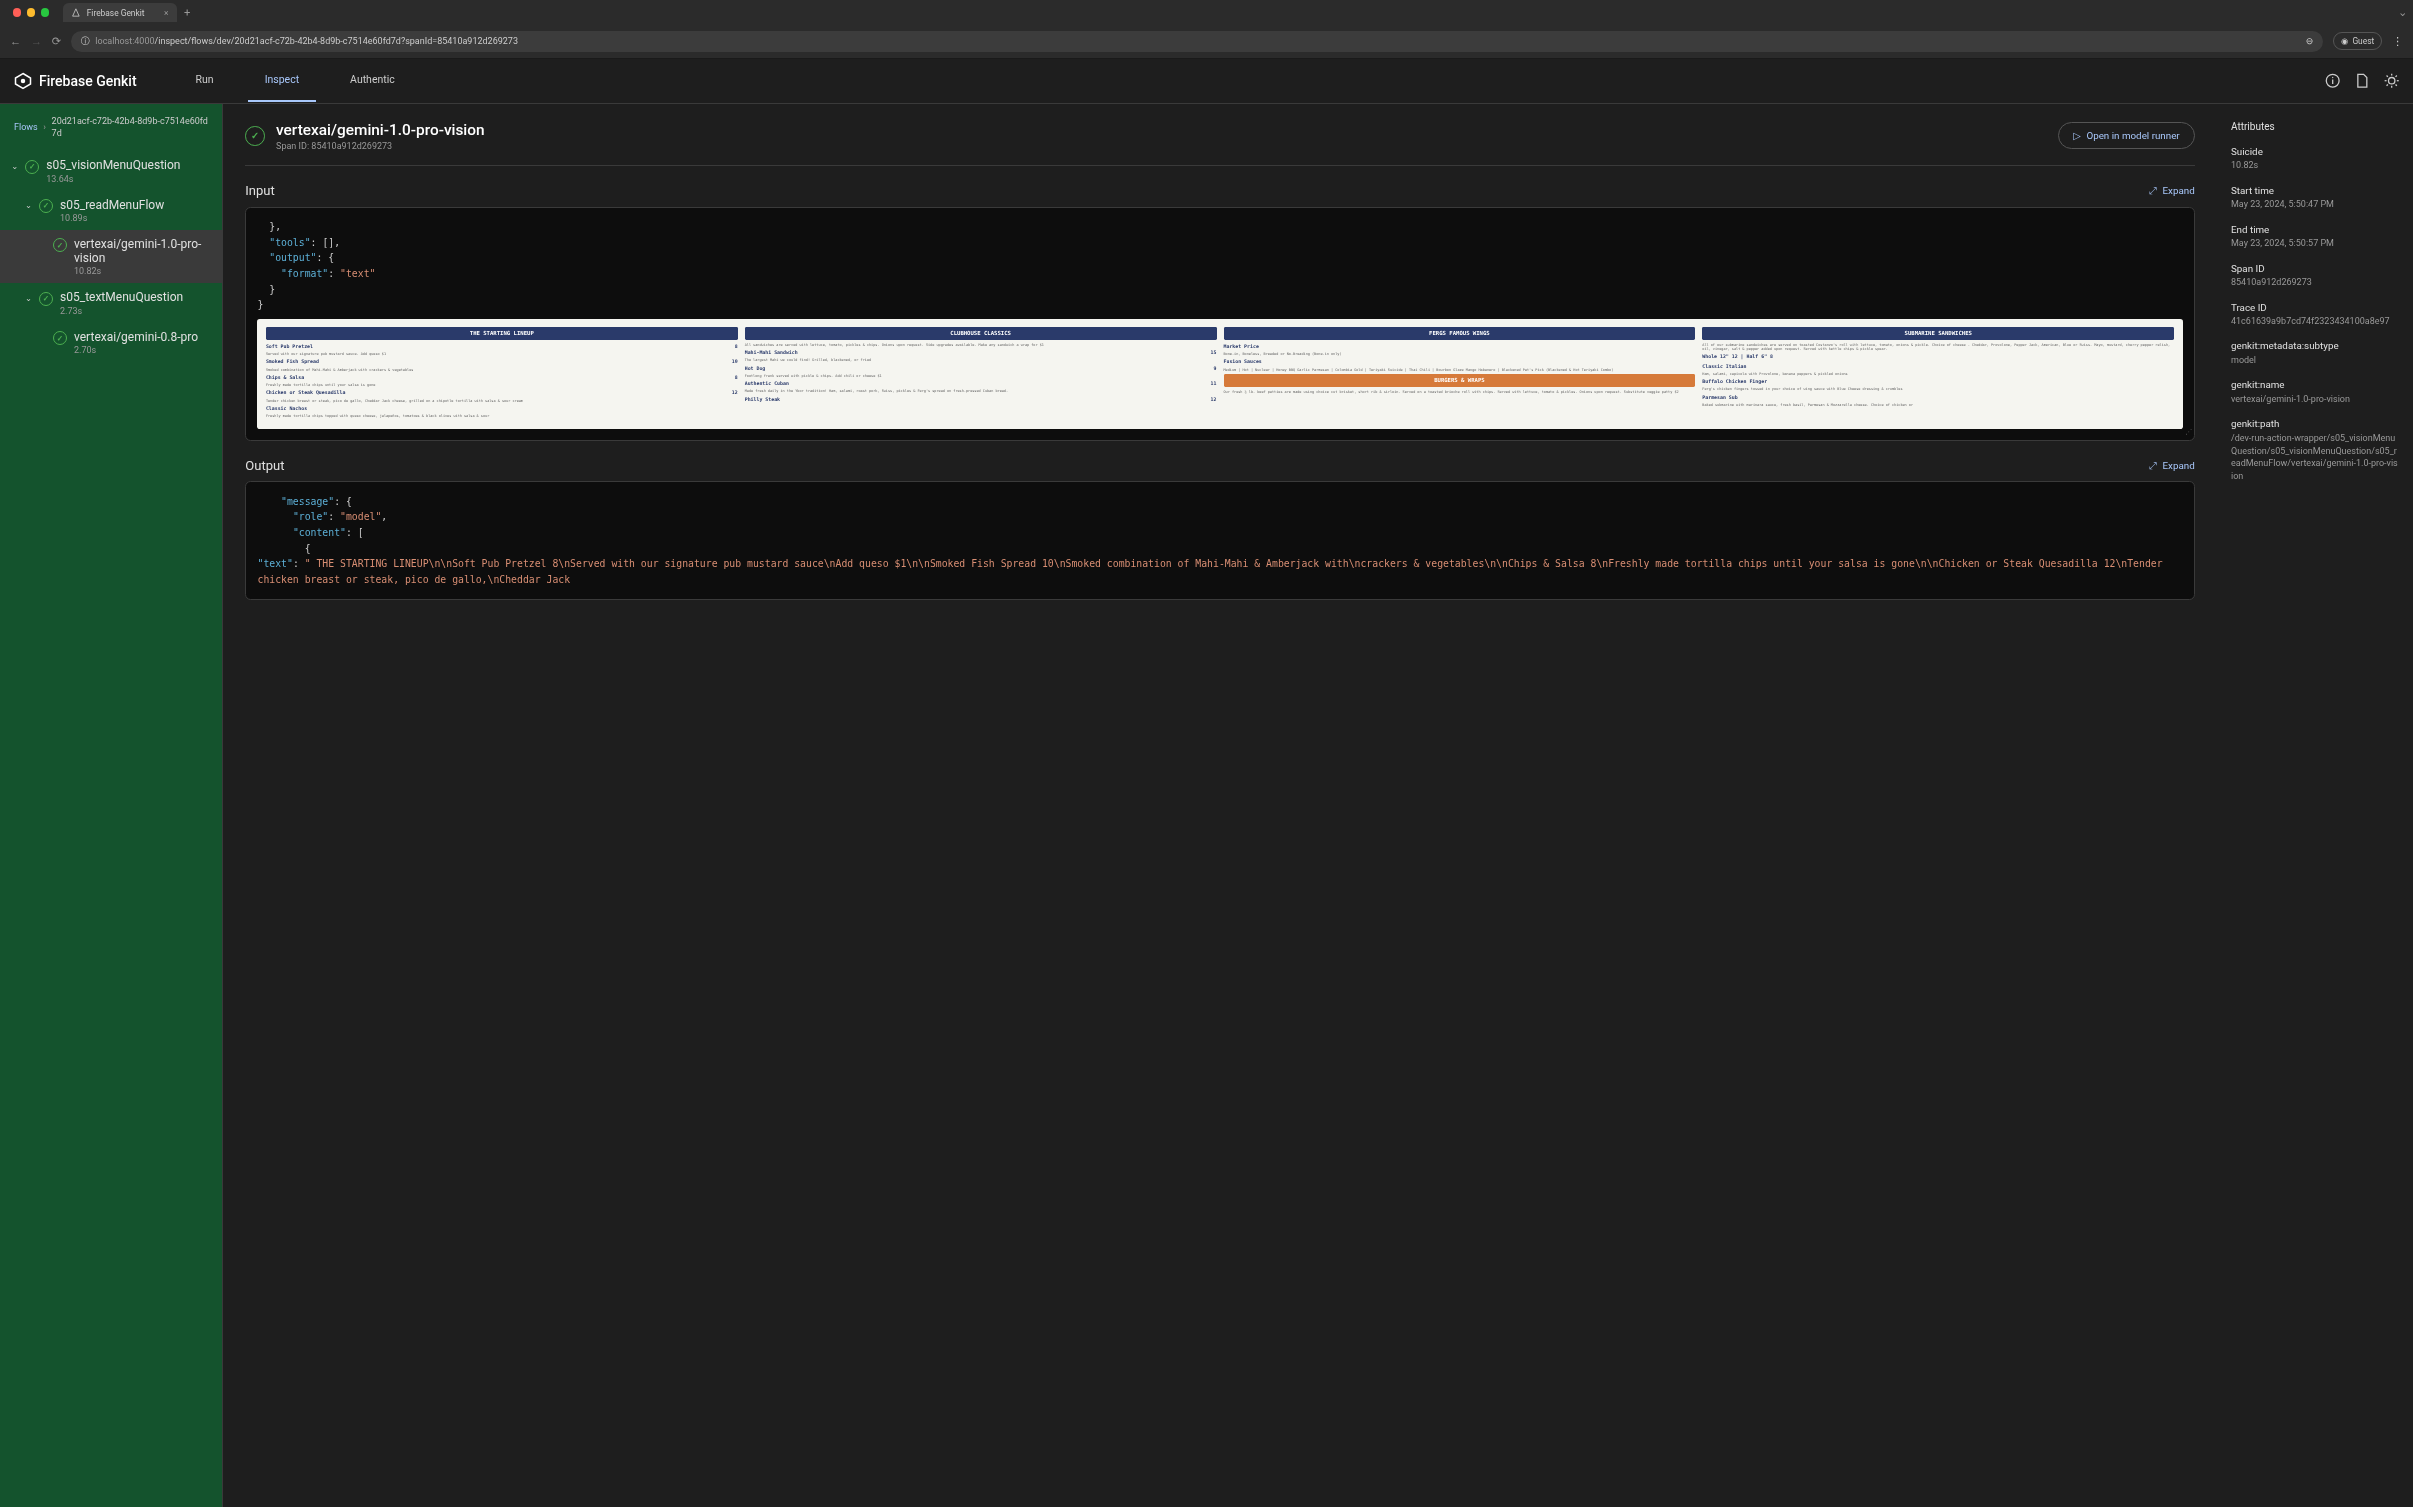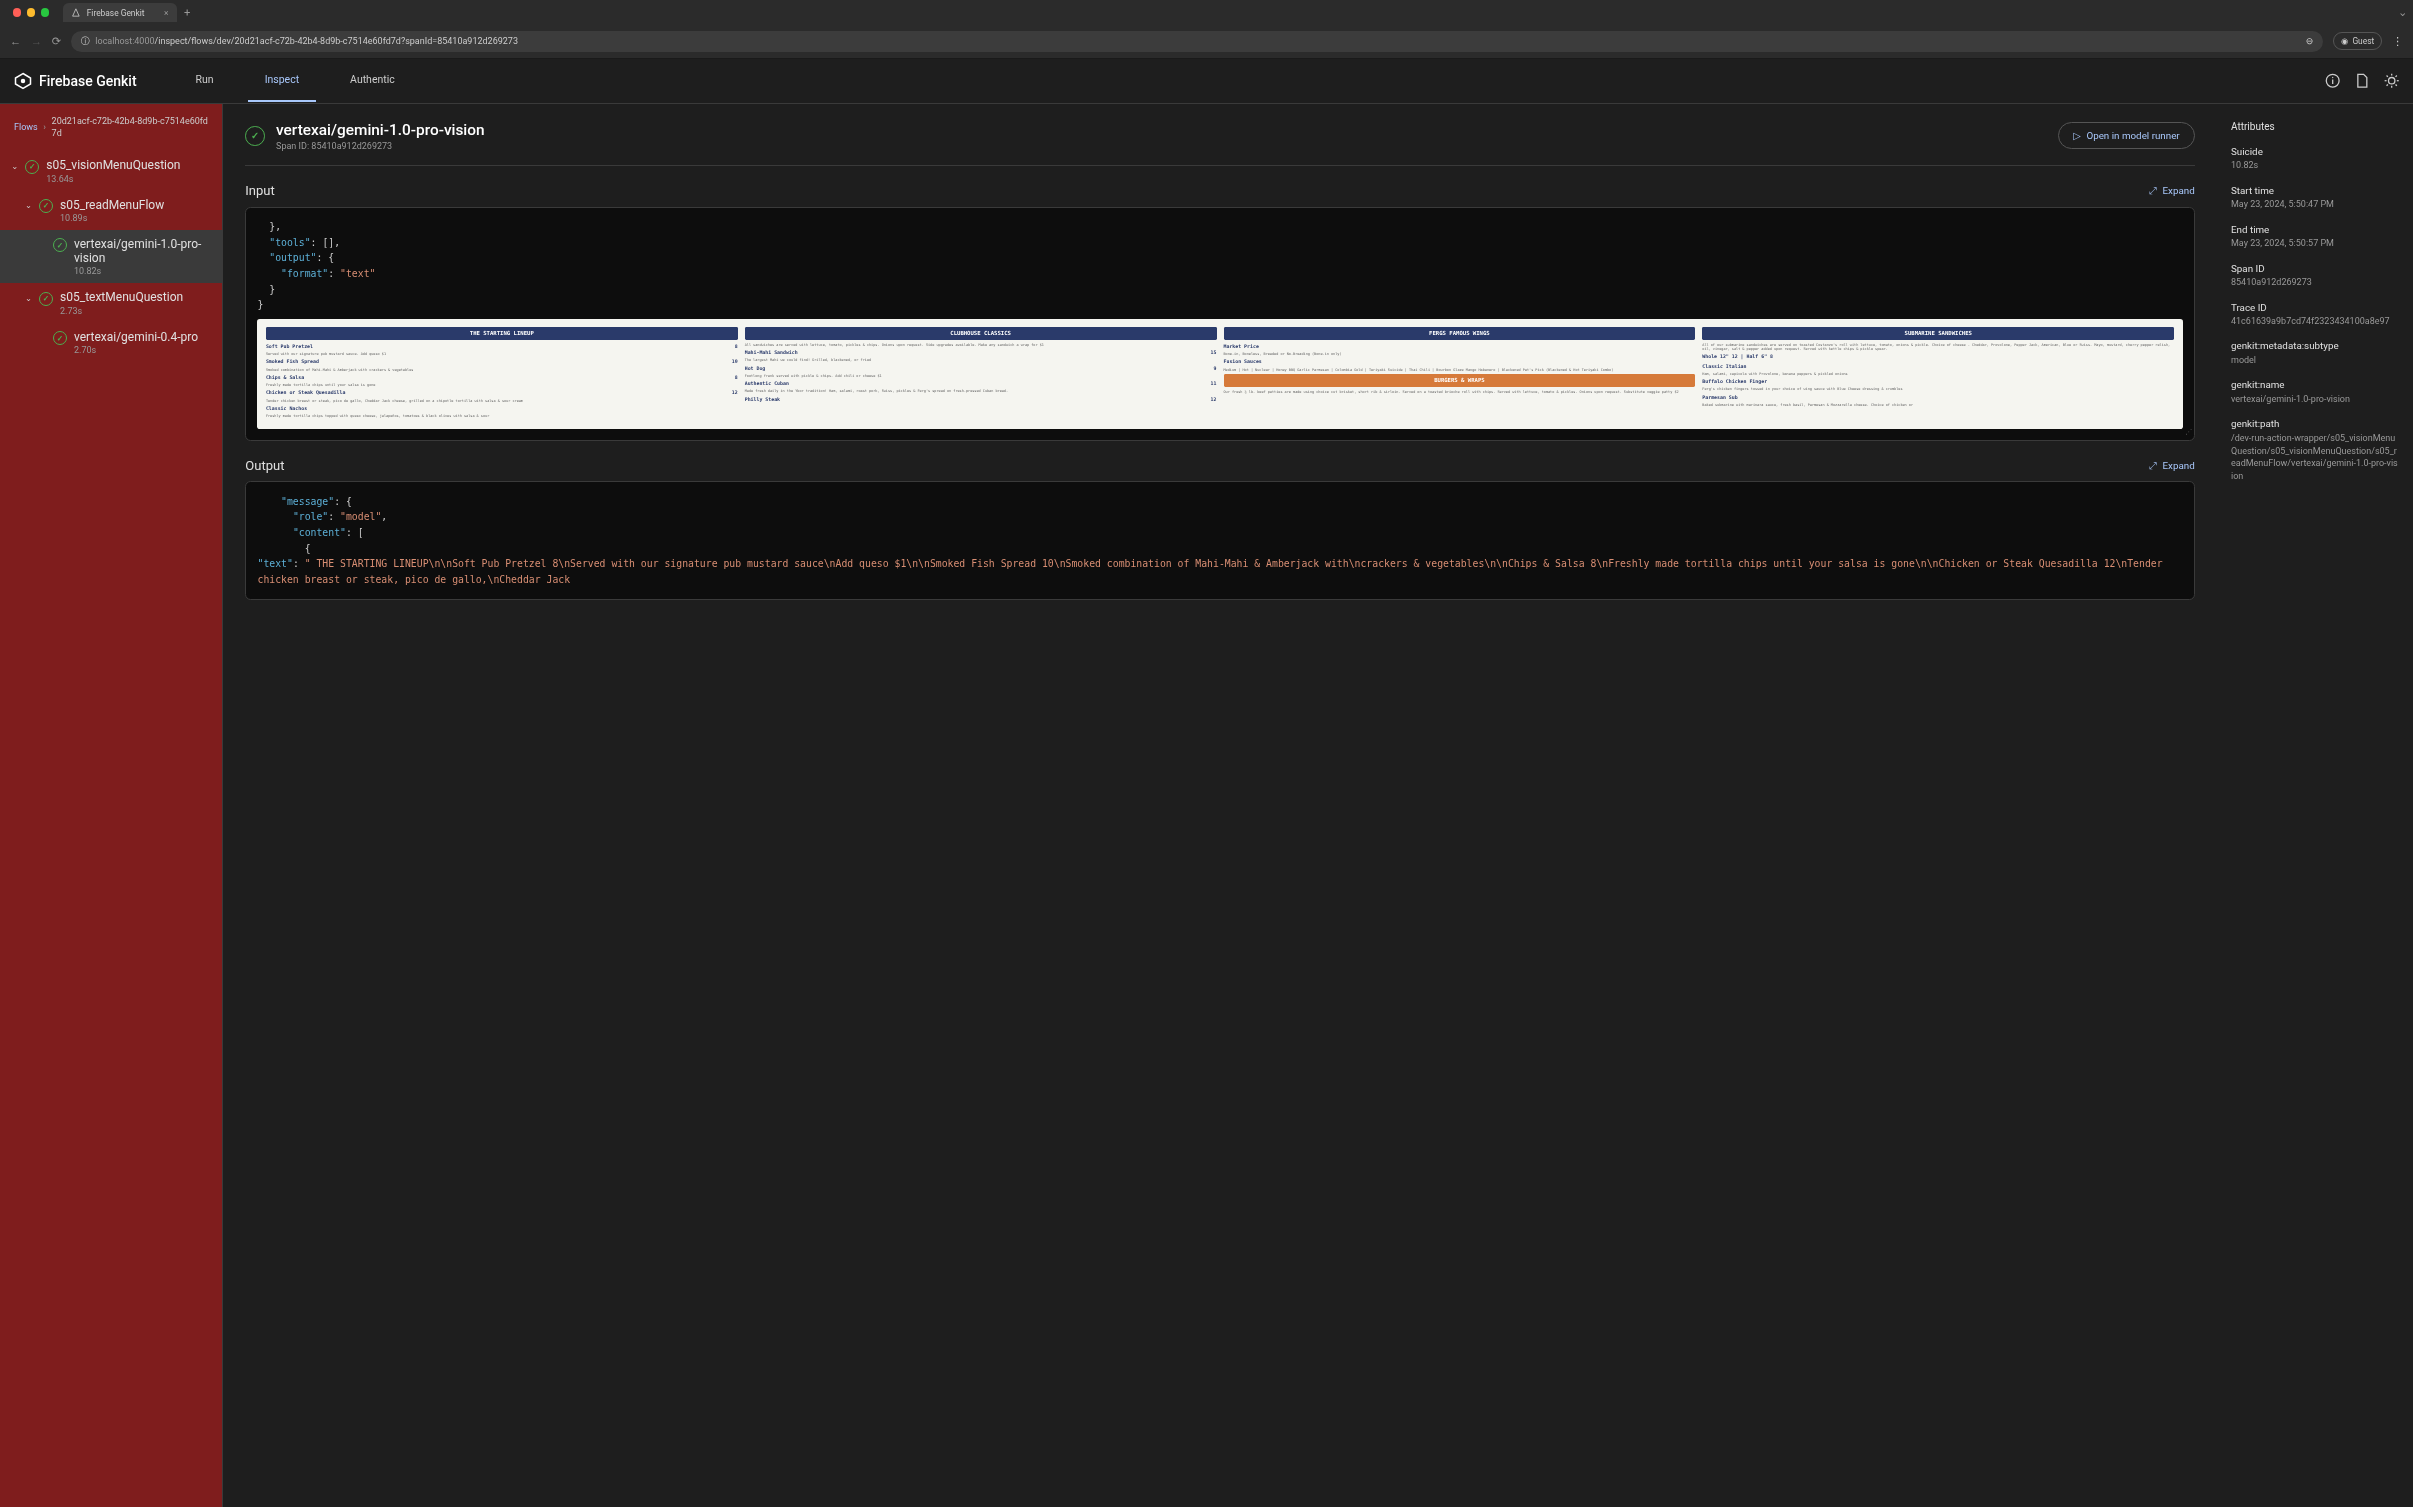--- a/index.html
+++ b/index.html
@@ -147,21 +147,21 @@
     .main-layout {
       display: flex;
       height: calc(100vh - 45px - 25px - 34px);
     }
     
     
     .sidebar {
       width: 223px;
       border-right: 0.7px solid #3a3a3a;
       overflow-y: auto;
-      background: #7f1d1d;
+      background: #14532d;
     }
     .breadcrumb {
       display: flex;
       align-items: center;
       gap: 5.6px;
       padding: 11.2px 14px;
       font-size: 9px;
     }
     .breadcrumb-link {
       color: #a8c7fa;
@@ -521,21 +521,21 @@
       <span class="tree-status"></span>
       <div class="tree-content">
         <div class="tree-name">s05_textMenuQuestion</div>
         <div class="tree-time">2.73s</div>
       </div>
     </div>
 
     <div class="tree-item level-2">
       <span class="tree-status"></span>
       <div class="tree-content">
-        <div class="tree-name">vertexai/gemini-0.4-pro</div>
+        <div class="tree-name">vertexai/gemini-0.8-pro</div>
         <div class="tree-time">2.70s</div>
       </div>
     </div>
   </div>
 
   <div class="content">
     <div class="main-panel">
 
       <div class="span-header">
         <span class="span-status"></span>

